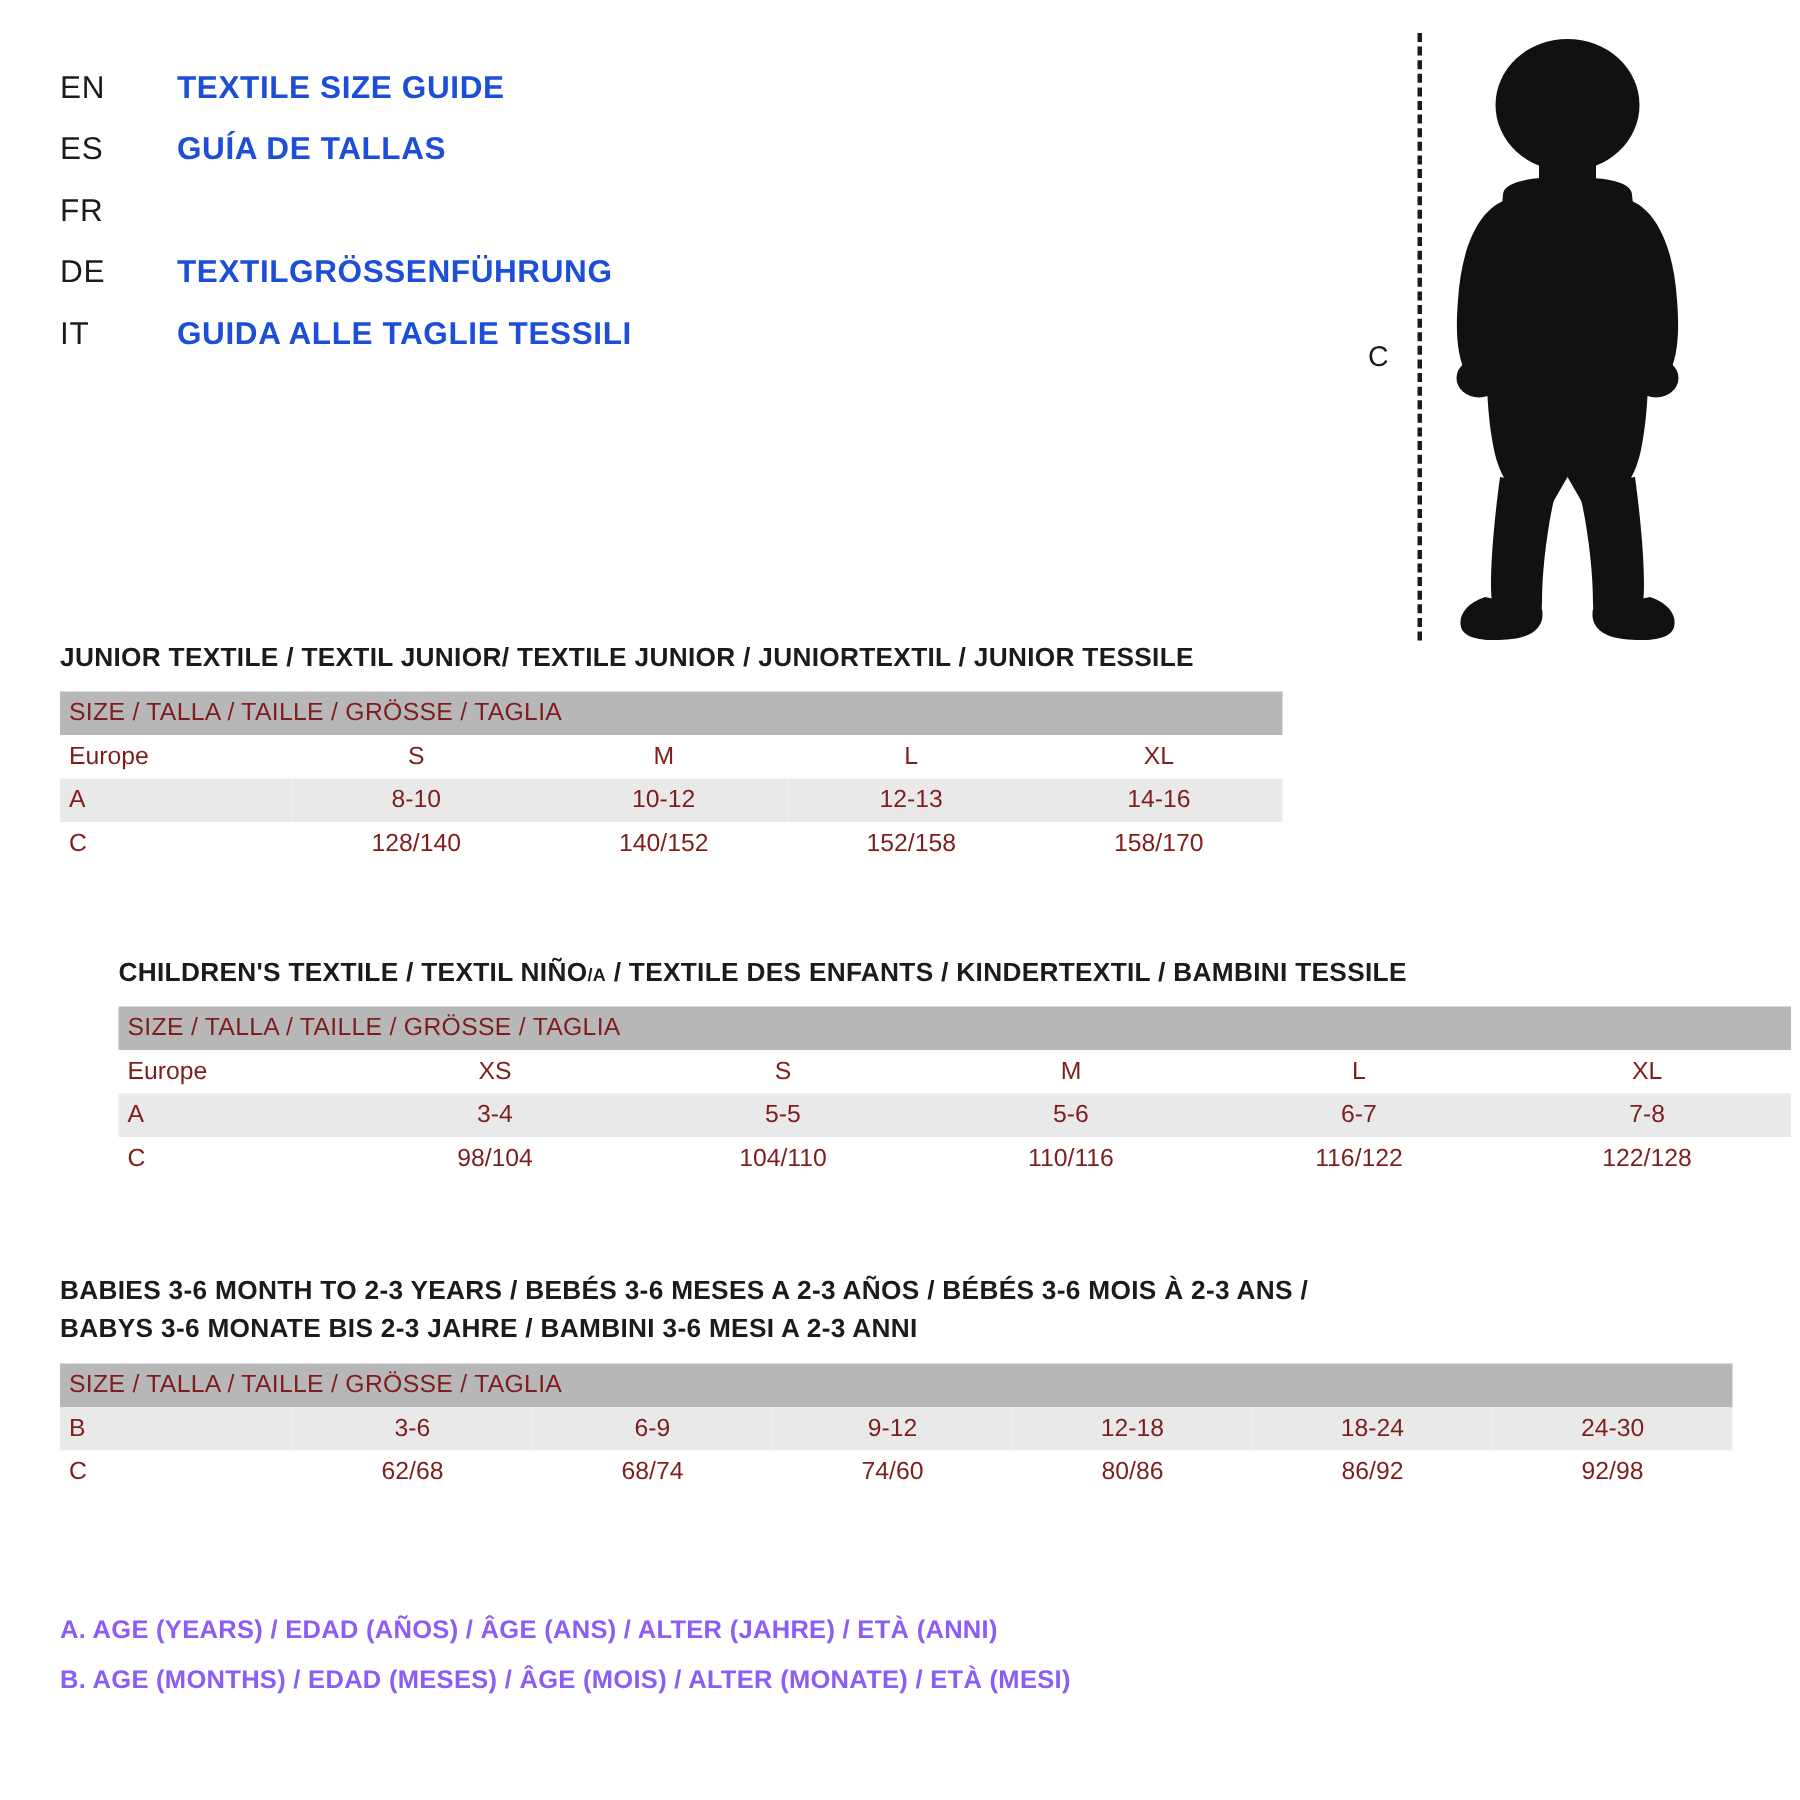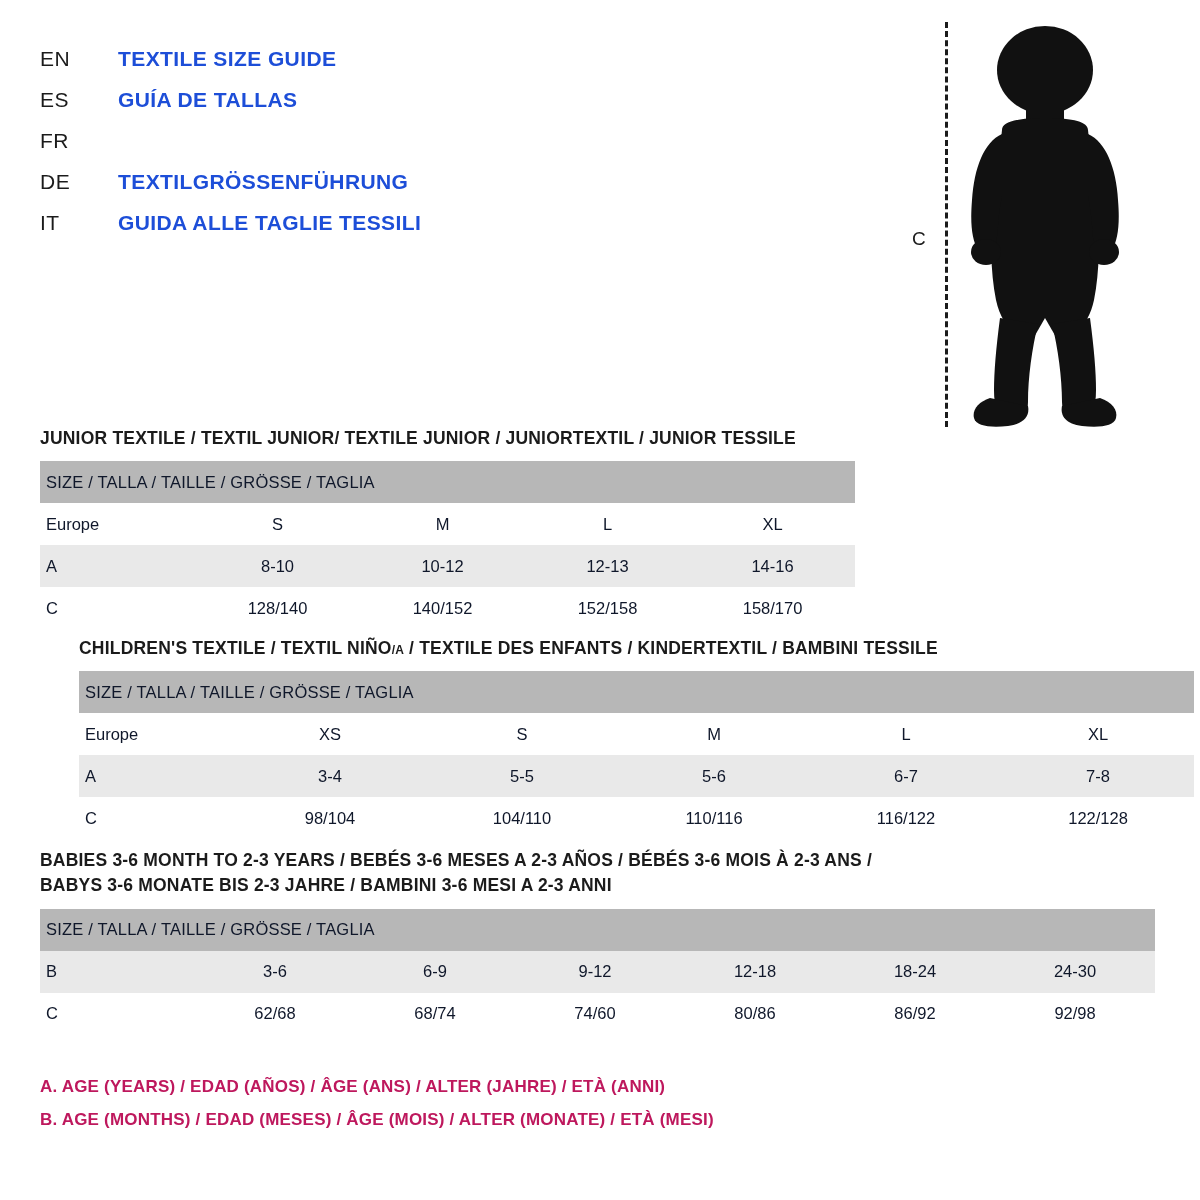--- a/index.html
+++ b/index.html
@@ -100,22 +100,22 @@
     vertical-align: baseline;
   }
 
   
   table.size-table {
     border-collapse: collapse;
     table-layout: fixed;
   }
   table.size-table td {
     font-size: 16.5px;
-    color: #0f172a;
-    height: 42px;
+    color: #7f1d1d;
+    height: 29px;
     padding: 0 6px;
     vertical-align: middle;
     white-space: nowrap;
   }
   .band-head td {
     background: #b7b7b7;
     font-weight: normal;
     font-size: 16px;
     letter-spacing: 0.2px;
     text-align: left;
@@ -137,21 +137,21 @@
     left: 40px;
     top: 1070px;
     width: 1100px;
   }
   .note {
     font-size: 17px;
     font-weight: bold;
     letter-spacing: 0.2px;
     text-transform: uppercase;
     line-height: 1.95;
-    color: #be185d;
+    color: #8b5cf6;
   }
   .note .lower { text-transform: none; }
 </style>
 </head>
 <body>
 
 <div class="page">
 
   <div class="lang-block">
     <div class="lang-row">

